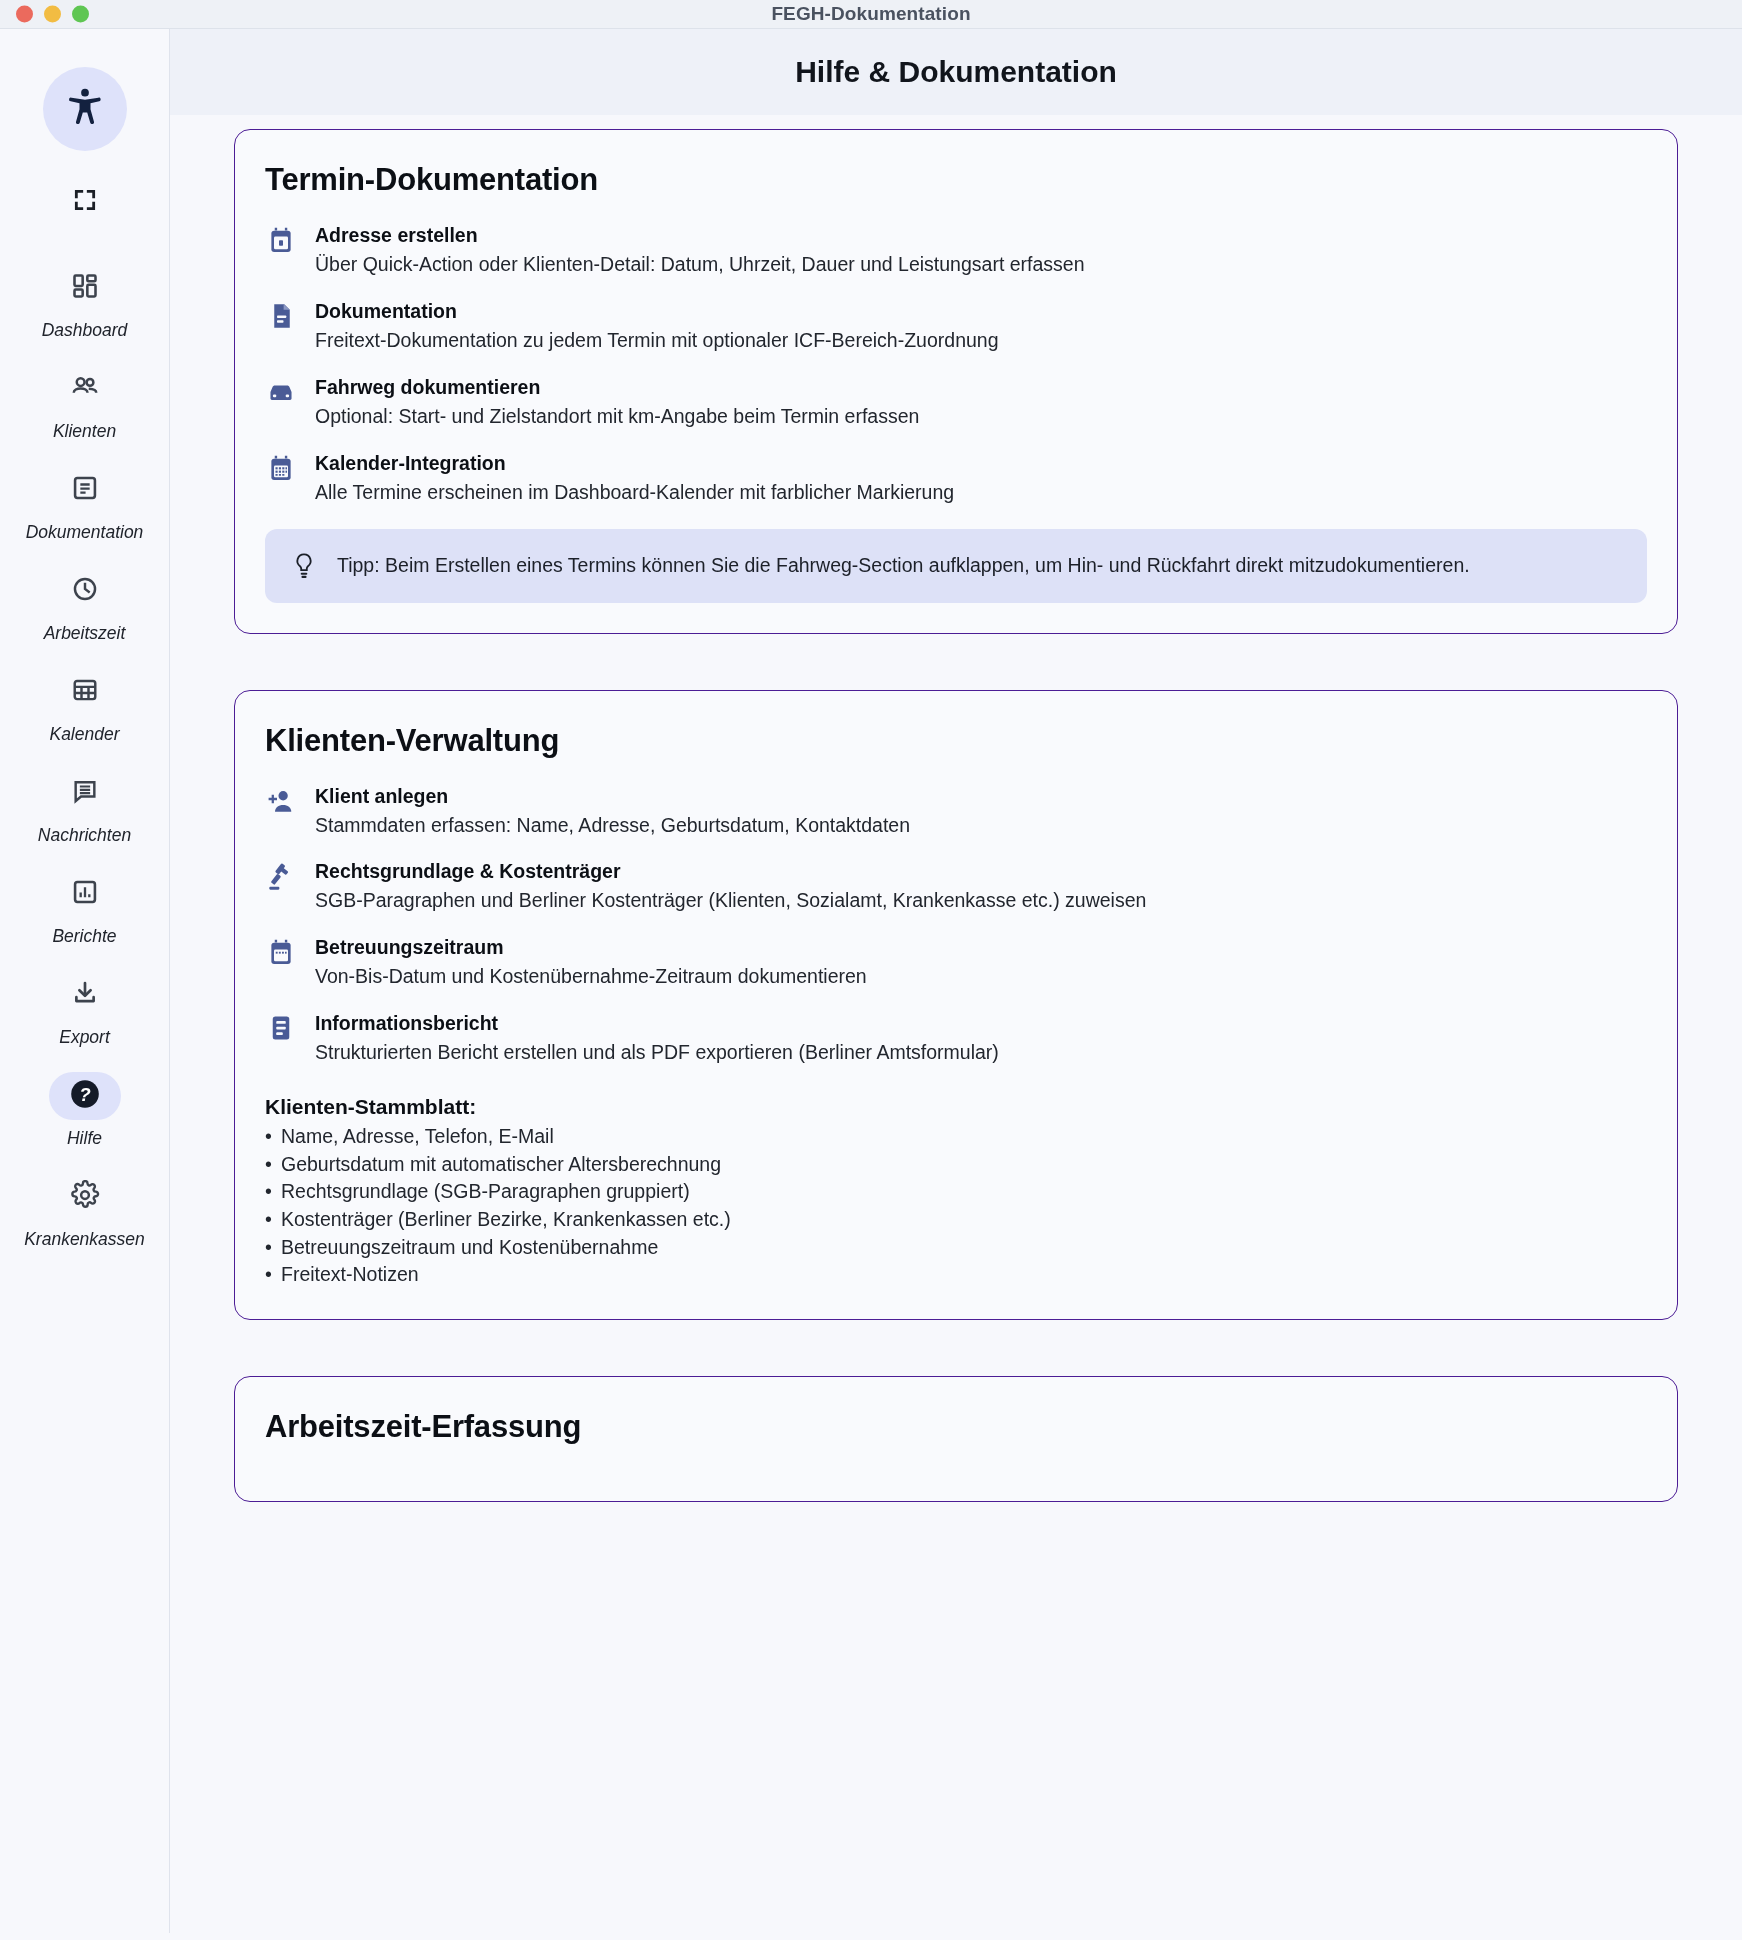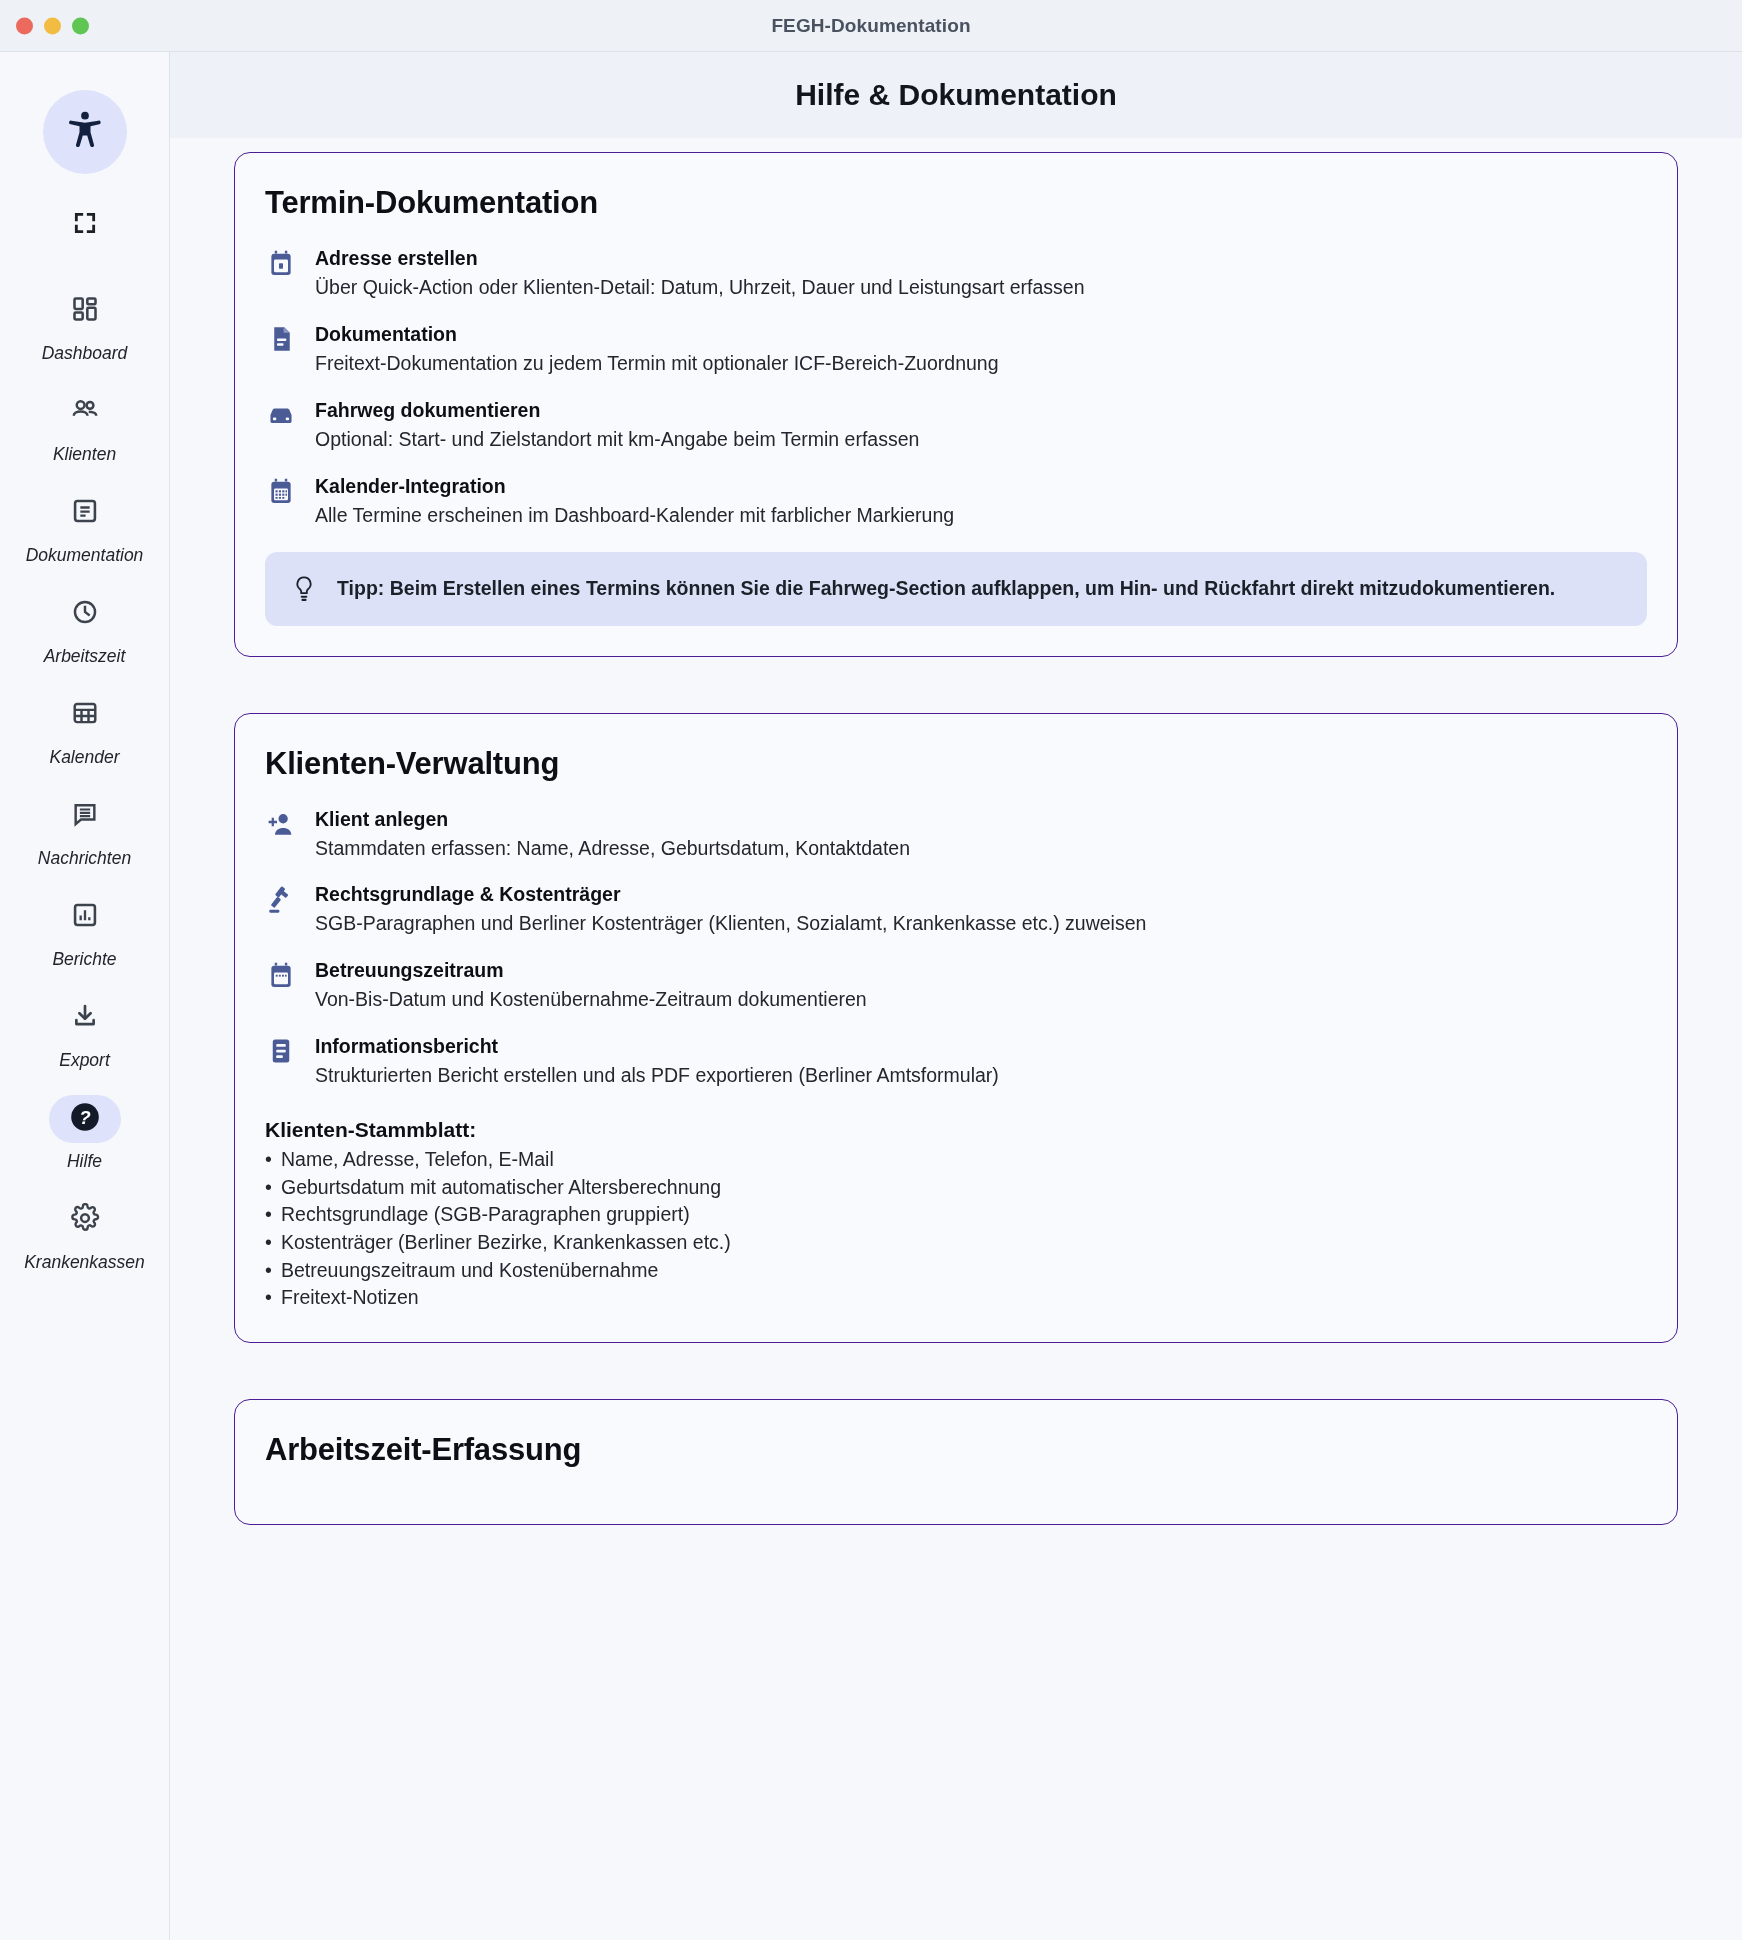--- a/index.html
+++ b/index.html
@@ -7,21 +7,21 @@
     width: 1742px;
     height: 1940px;
     overflow: hidden;
     font-family: "Liberation Sans", sans-serif;
     background: #f7f8fc;
   }
 
   
   .titlebar {
     position: relative;
-    height: 52px;
+    height: 29px;
     background: #eef1f6;
     border-bottom: 1px solid #dde2ea;
     display: flex;
     align-items: center;
   }
   .traffic {
     position: absolute;
     left: 16px;
     top: 50%;
     transform: translateY(-50%);
@@ -149,21 +149,20 @@
   }
 
   .tip {
     margin-top: 22px;
     background: #dde1f7;
     border-radius: 12px;
     padding: 22px 26px;
     display: flex;
     align-items: center;
     gap: 20px;
-    font-weight: bold;
   }
   .tip-icon { flex: 0 0 26px; display:flex; align-items:center; justify-content:center; }
   .tip-text {
     font-size: 19.5px;
     color: #1c2029;
     line-height: 1.42;
   }
 
   .sub-title {
     font-size: 21px;

